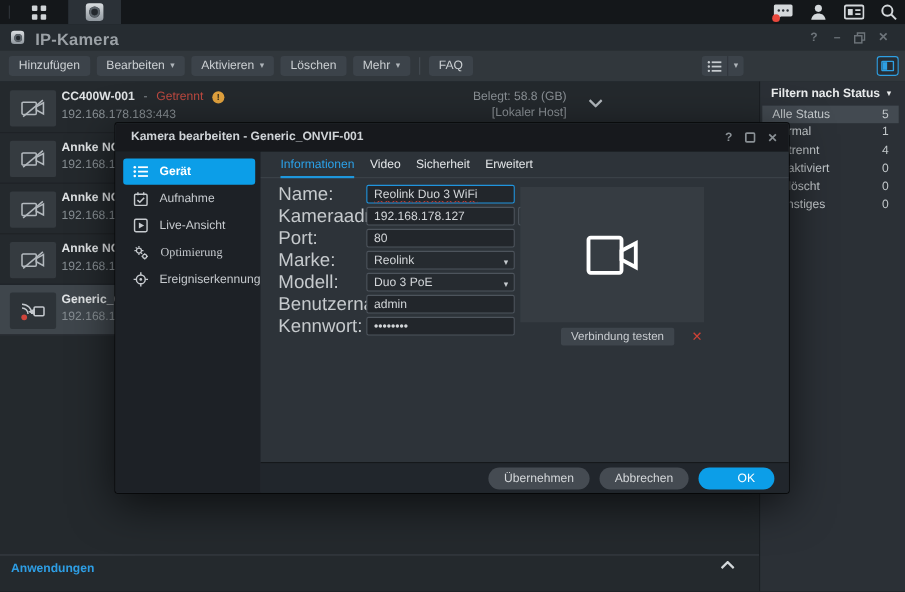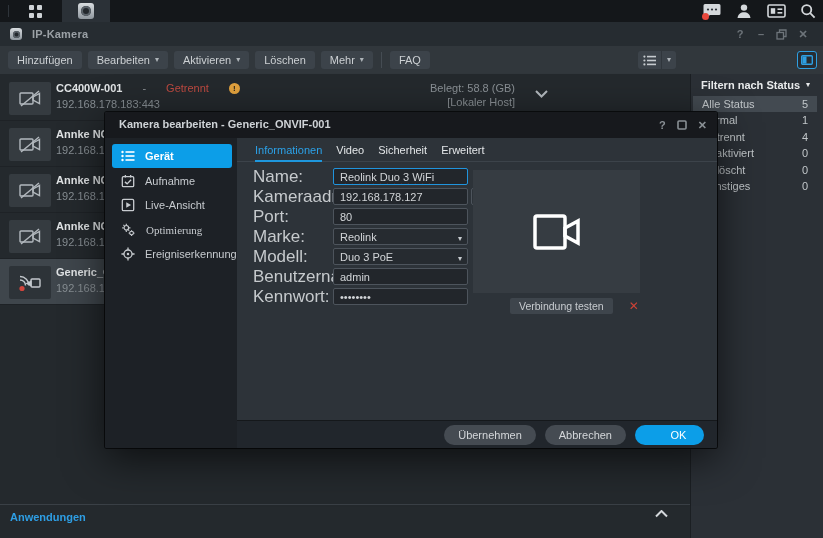--- a/index.html
+++ b/index.html
@@ -15,21 +15,21 @@
   .appicon { width:16px; height:16px; border-radius:3px; background:linear-gradient(#d9dde0,#8f979e); position:relative; display:inline-block; }
   .appicon::after { content:""; position:absolute; left:3px; top:3px; width:10px; height:10px; border-radius:50%; background:#23282d; box-shadow:inset 0 0 0 2px #5b636a; }
   .appicon.small { width:12px; height:12px; }
   .appicon.small::after { left:2.5px; top:2.5px; width:7px; height:7px; box-shadow:inset 0 0 0 1.5px #5b636a; }
   .tb-right { position:absolute; right:4px; top:0; height:22px; display:flex; align-items:center; gap:10px; }
   .tb-icon { width:22px; height:18px; background:none; border:none; position:relative; display:flex; align-items:center; justify-content:center; cursor:pointer; }
   .badge-dot { position:absolute; left:1px; bottom:0; width:7px; height:7px; border-radius:50%; background:#e8473c; }
 
   
   .titlebar { position:absolute; left:0; top:22px; width:823px; height:24px; background:#262c31; }
-  .win-title { position:absolute; left:32px; top:6px; font-size:11px; font-weight:bold; color:#9ba1a6; letter-spacing:.2px; }
+  .win-title { position:absolute; left:32px; top:6px; font-size:15px; font-weight:bold; color:#9ba1a6; letter-spacing:.2px; }
   .titlebar .appicon.small { position:absolute; left:10px; top:6px; }
   .win-controls { position:absolute; right:14px; top:0; height:24px; display:flex; align-items:center; gap:9px; color:#6d747a; }
   .win-btn { background:none; border:none; color:#6d747a; font-size:11px; font-weight:bold; width:12px; height:14px; line-height:14px; text-align:center; cursor:pointer; padding:0; }
 
   
   .toolbar { position:absolute; left:0; top:46px; width:823px; height:28px; background:#31373c; }
   .tool-group { position:absolute; left:8px; top:5px; display:flex; gap:6px; align-items:center; }
   .tool-btn { height:18px; background:#3c434a; border:none; border-radius:3px; color:#ccd0d3; font-size:11px; padding:0 9px; display:flex; align-items:center; gap:5px; cursor:pointer; font-family:inherit; }
   .caret { font-size:8px; color:#aeb4b9; line-height:1; }
   .tool-divider { width:1px; height:16px; background:#454c53; margin:0 2px; }
@@ -41,21 +41,21 @@
   .search-wrap input::placeholder { color:#7d848a; }
   .panel-toggle { position:absolute; left:797px; top:5px; width:20px; height:18px; background:#272d33; border:1px solid #2e9fe2; border-radius:3px; display:flex; align-items:center; justify-content:center; cursor:pointer; }
 
   
   .listarea { position:absolute; left:0; top:74px; width:690px; height:430px; background:#24292d; }
   .cam-row { position:absolute; left:0; width:690px; height:46px; border-bottom:1px solid #1e2226; cursor:pointer; }
   .cam-row.sel { background:#3f464c; }
   .row1 { top:1px; } .row2 { top:47px; } .row3 { top:93px; } .row4 { top:139px; } .row5 { top:185px; }
   .thumb { position:absolute; left:9px; top:7px; width:42px; height:33px; background:#353b40; border-radius:2px; display:flex; align-items:center; justify-content:center; }
   .cam-row.sel .thumb { background:#2d3338; }
-  .cam-name-line { position:absolute; left:56px; top:7px; display:flex; align-items:center; gap:20px; font-size:11px; }
+  .cam-name-line { position:absolute; left:56px; top:7px; display:flex; align-items:center; gap:8px; font-size:11px; }
   .cam-name { font-weight:bold; color:#e0e3e5; white-space:nowrap; }
   .cam-sep { color:#8a9095; }
   .cam-status { color:#bf4a41; white-space:nowrap; }
   .warn-badge { width:11px; height:11px; border-radius:50%; background:#e2a23e; color:#2b2417; font-size:8px; font-weight:bold; text-align:center; line-height:11px; }
   .cam-ip { position:absolute; left:56px; top:23px; font-size:11px; color:#878e93; white-space:nowrap; }
   .usage { position:absolute; right:175px; top:6px; text-align:right; font-size:11px; color:#8a9095; line-height:14px; white-space:nowrap; }
   .row-chevron { position:absolute; right:142px; top:15px; background:none; border:none; cursor:pointer; }
 
   
   .filterpanel { position:absolute; left:690px; top:74px; width:133px; height:464px; background:#2b3036; border-left:1px solid #1b1f23; }

